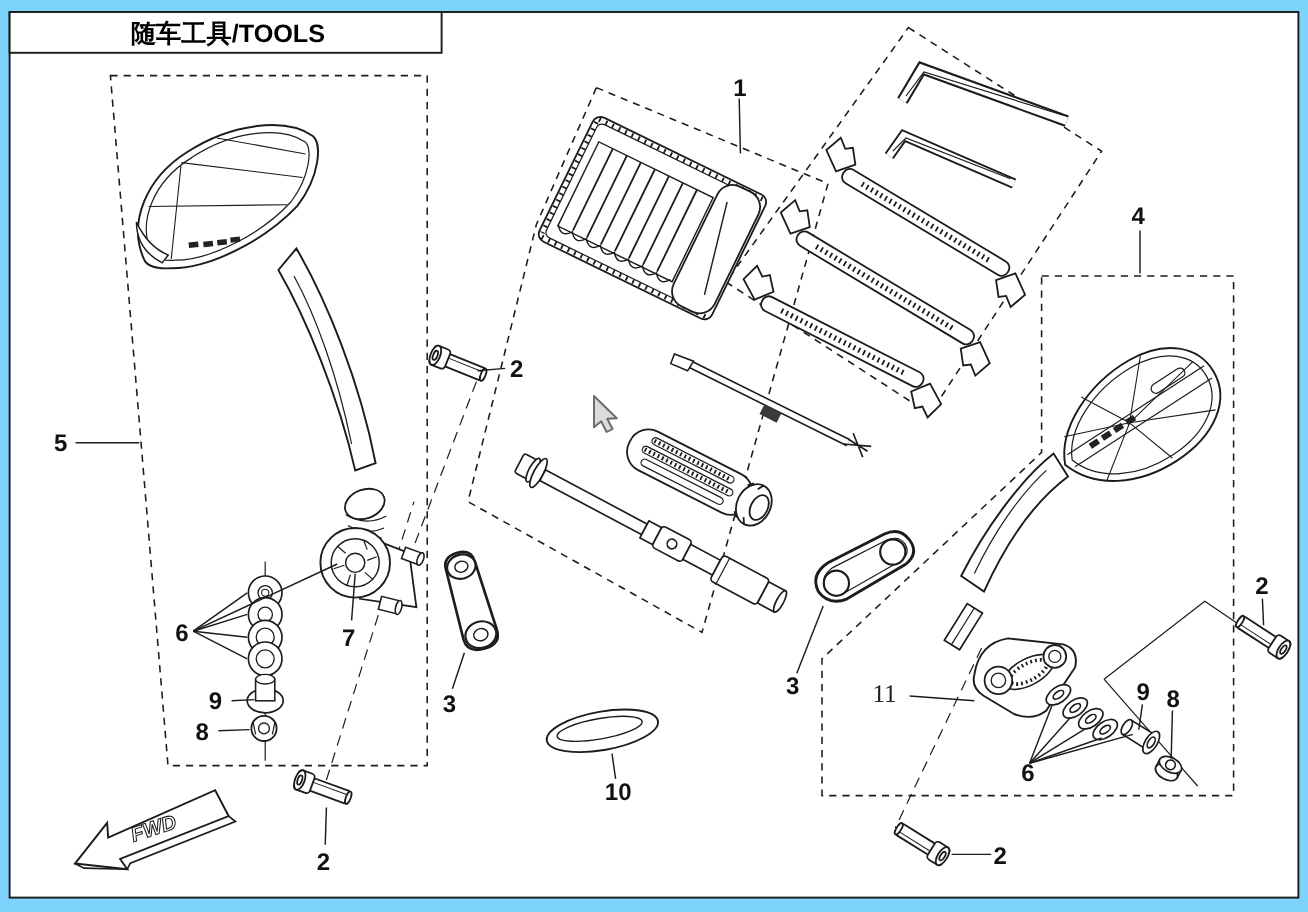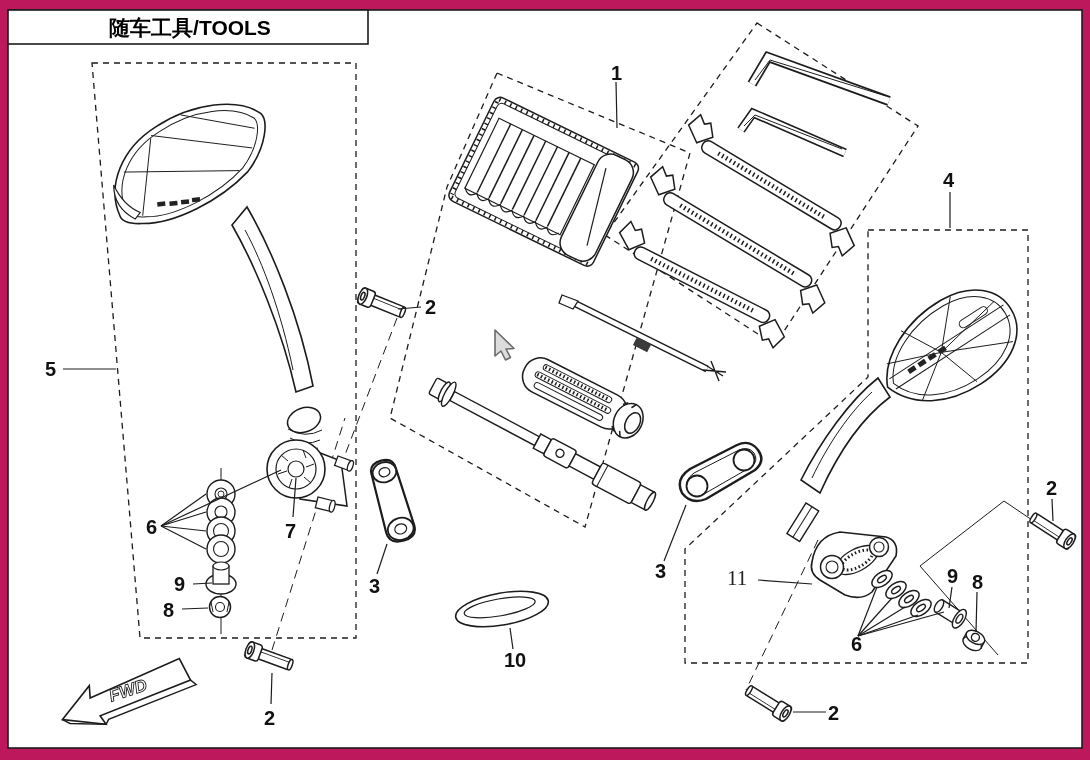--- a/index.html
+++ b/index.html
@@ -1,16 +1,16 @@
 <!DOCTYPE html>
 <html><head>
 <meta charset="utf-8">
 <style>
   html,body{margin:0;padding:0;background:#ffffff;}
-  .stage{width:1090px;height:760px;position:relative;background:#be185d;overflow:hidden;
+  .stage{width:1090px;height:760px;position:relative;background:#7dd3fc;overflow:hidden;
          font-family:"Liberation Sans", sans-serif;}
   svg{display:block;}
   text{font-family:"Liberation Sans", sans-serif;}
   .callout{font-weight:bold;font-size:20px;fill:#111;}
   .callout-serif{font-family:"Liberation Serif", serif;font-weight:400;font-size:21px;fill:#222;}
   .title-text{font-weight:bold;font-size:21px;fill:#000;}
   .part{fill:#ffffff;stroke:#1c1c1c;}
   .thin{stroke:#1c1c1c;stroke-width:1;fill:none;}
   .leader{stroke:#1c1c1c;stroke-width:1.2;fill:none;}
   .dashbox{fill:none;stroke:#1c1c1c;stroke-width:1.3;stroke-dasharray:6 5;}

